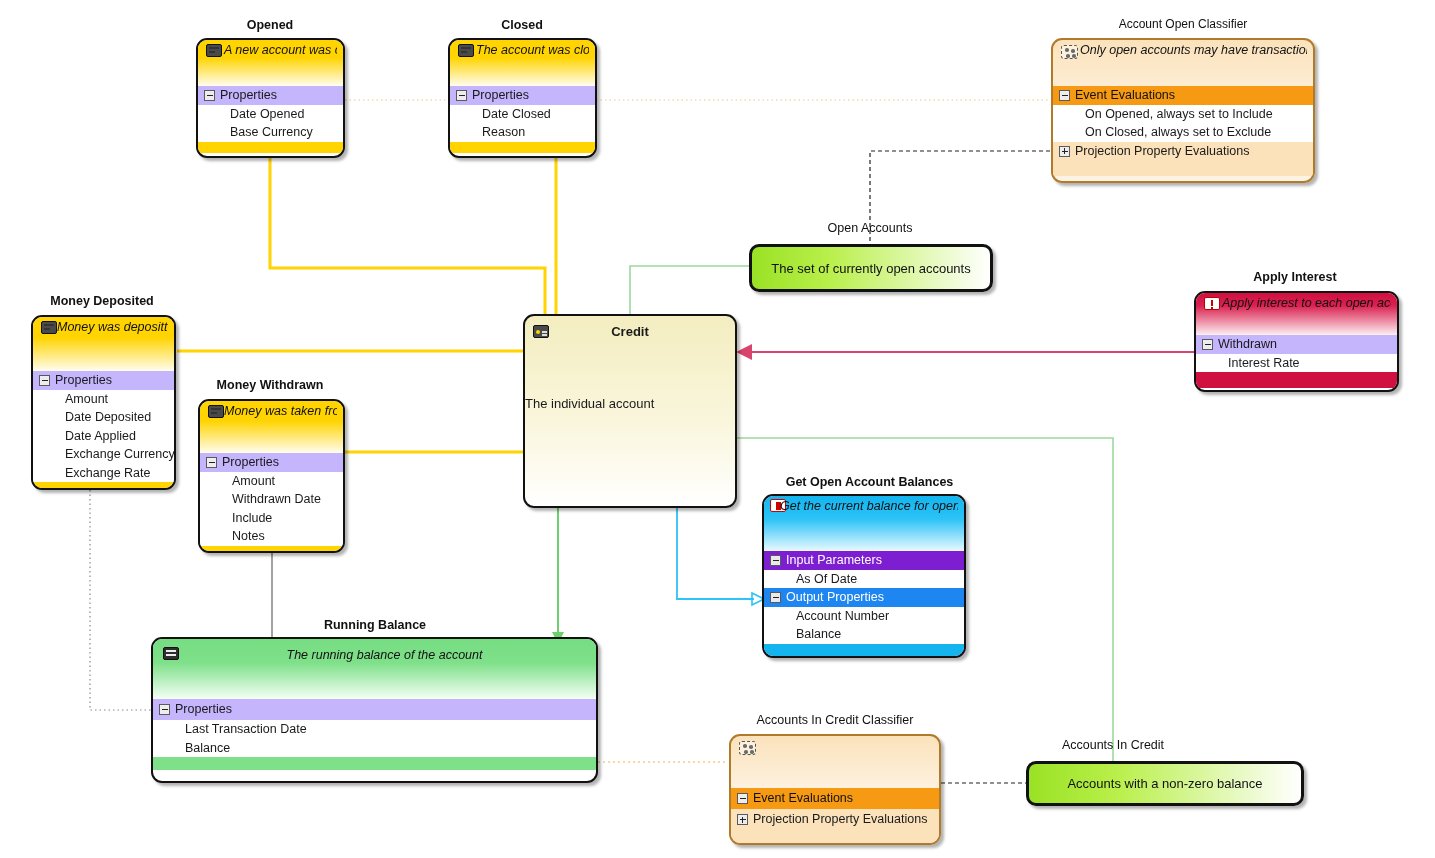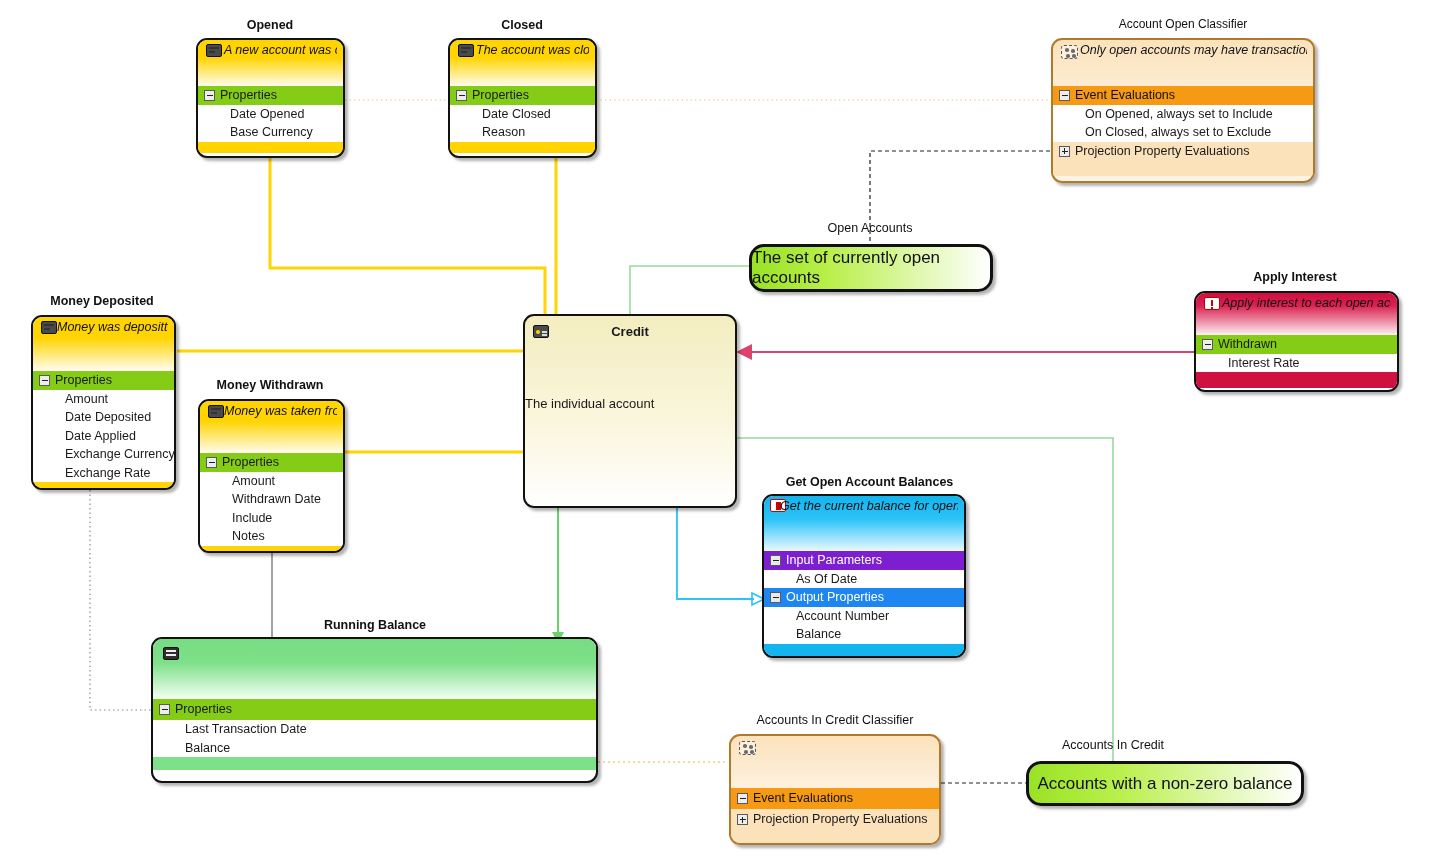--- a/index.html
+++ b/index.html
@@ -20,21 +20,21 @@
   .hdr{position:relative;height:46px;}
   .hdr .desc{position:absolute;left:10px;right:6px;top:3px;font-size:12.5px;font-style:italic;
              white-space:nowrap;overflow:hidden;color:#111;}
   .hdr .desc.ctr{text-align:center;left:26px;}
   .ico{position:absolute;left:8px;top:4px;width:16px;height:13px;border:1px solid #333;
        border-radius:2px;background:#f2f2f2;box-sizing:border-box;}
   .ico i{position:absolute;display:block;background:#333;}
 
   .row{position:relative;height:18.5px;line-height:18.5px;font-size:12.5px;padding-left:26px;
        white-space:nowrap;box-sizing:border-box;}
-  .row.grp{background:#84cc16;padding-left:22px;}
+  .row.grp{background:#c4b5fd;padding-left:22px;}
   .row.leaf{background:#fff;padding-left:32px;}
   .foot{height:11px;}
 
   .pm{position:absolute;left:6px;top:4px;width:11px;height:11px;border:1px solid #5a5a5a;
       background:#ededed;box-sizing:border-box;}
   .pm:before{content:"";position:absolute;left:1.5px;top:4px;width:6px;height:1.4px;background:#222;}
   .pm.plus:after{content:"";position:absolute;left:3.8px;top:1.5px;width:1.4px;height:6px;background:#222;}
 
   
   .ev .hdr{background:linear-gradient(180deg,#ffd400 0%,#ffd400 38%,#fffdf0 100%);}
@@ -58,24 +58,24 @@
   .cls .row.grp.ev2{background:#f59a12;color:#111;}
   .cls .row.grp.pp{background:#fbe2bb;}
   .cls .row.leaf{background:#fff;}
   .cls .hdr{background:transparent;}
   .cls .foot{background:#fbe2bb;}
 
   .cmd .hdr{background:linear-gradient(180deg,#cf1040 0%,#da2150 30%,#fdeff2 100%);}
   .cmd .foot{background:#cf1040;}
   .cmd .ico{background:#fff;border-color:#b00;}
 
-  .pill{position:absolute;box-sizing:border-box;border:3px solid #111;border-radius:15px;
+  .pill{position:absolute;box-sizing:border-box;border:3px solid #111;border-radius:10px;
         background:linear-gradient(90deg,#9ae225 0%,#b9ef4a 32%,#ffffff 100%);
         box-shadow:3px 3px 3px rgba(0,0,0,.30);
-        display:flex;align-items:center;justify-content:center;font-size:17px;color:#111;}
+        display:flex;align-items:center;justify-content:center;font-size:13px;color:#111;}
 
   .entity-title{position:absolute;top:8px;left:0;right:0;text-align:center;
                 font-size:13px;font-weight:bold;}
   .entity-body{position:absolute;top:80px;left:0;right:0;text-align:left;font-size:13px;}
 
   .cls-ico{position:absolute;left:8px;top:5px;width:17px;height:14px;border:1px dashed #555;
            border-radius:3px;background:#fdf0dc;box-sizing:border-box;}
   .cls-ico b{position:absolute;width:3.5px;height:3.5px;border-radius:50%;background:#6b6b6b;}
 </style>
 </head>
@@ -275,20 +275,21 @@
     <div class="foot" style="height:14px;"></div>
   </div>
 
   <div class="caption" style="left:305px;top:618px;width:140px;">Running Balance</div>
   <div class="node proj" style="left:151px;top:637px;width:447px;height:146px;">
     <div class="hdr" style="height:60px;">
       <span class="ico" style="left:10px;top:8px;background:#2f2f2f;">
         <i style="left:2px;top:2px;width:10px;height:2px;background:#eee;"></i>
         <i style="left:2px;top:6px;width:10px;height:2px;background:#eee;"></i>
       </span>
+      <span class="desc ctr" style="top:9px;">The running balance of the account</span>
     </div>
     <div class="row grp" style="height:21px;line-height:21px;">
       <span class="pm" style="top:5px;"></span>
       <span>Properties</span>
     </div>
     <div class="row leaf">Last Transaction Date</div>
     <div class="row leaf">Balance</div>
     <div class="foot" style="height:13px;"></div>
   </div>
 

